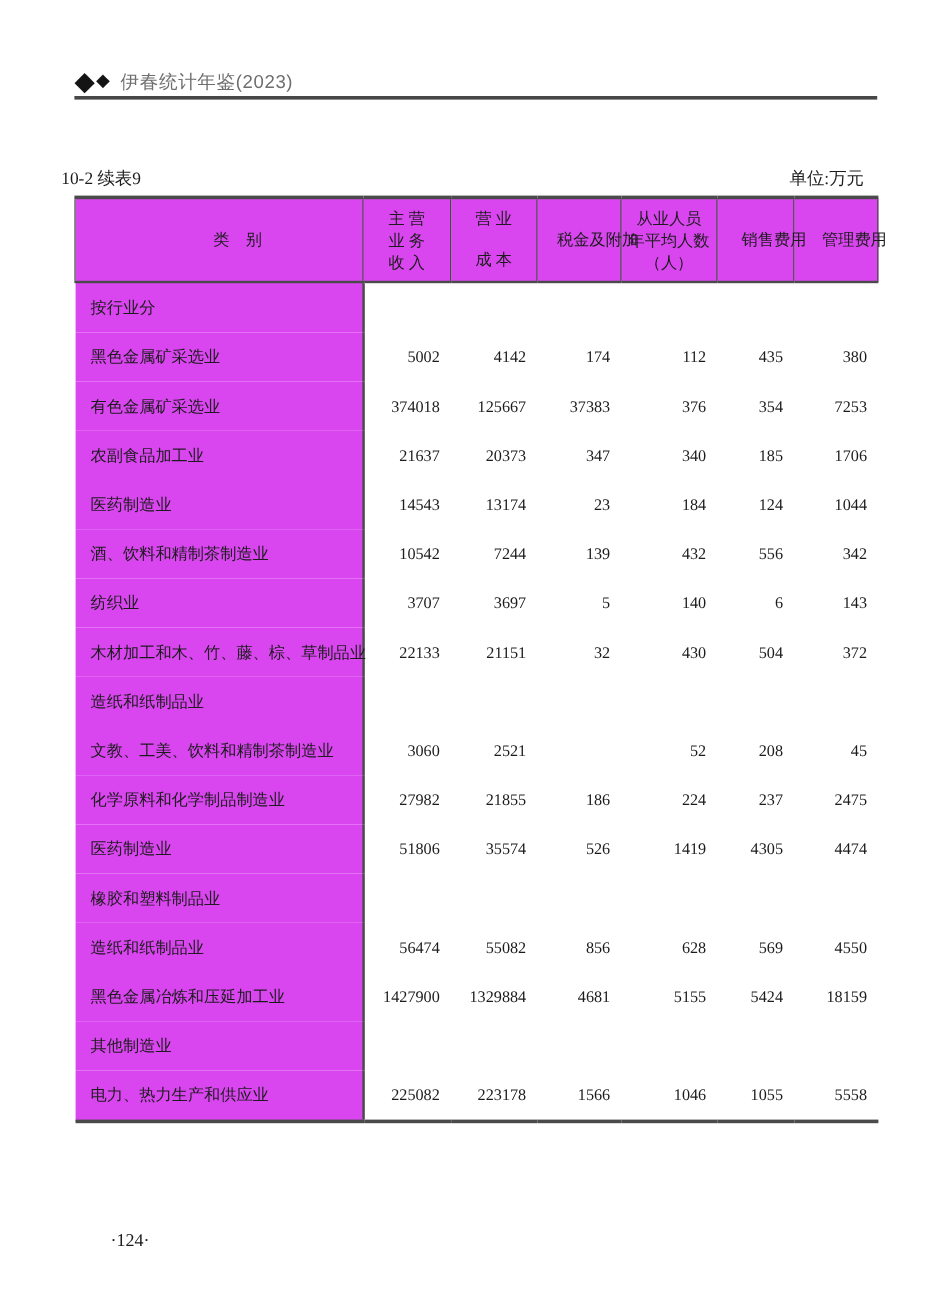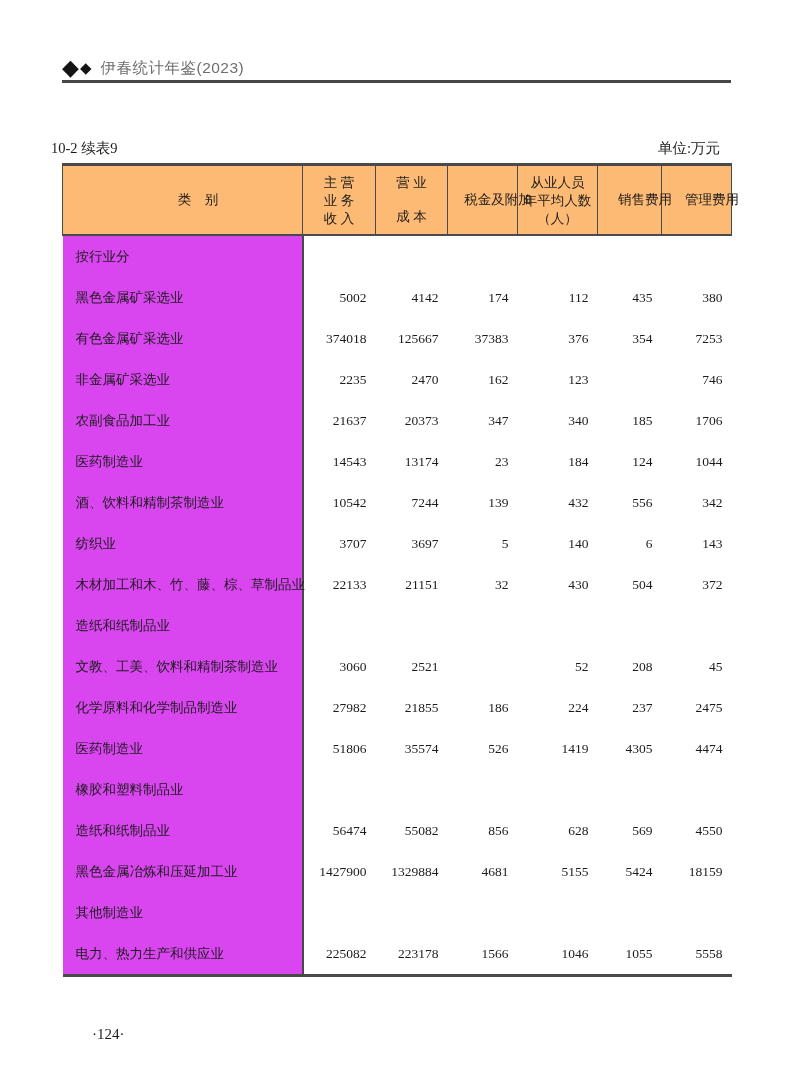--- a/index.html
+++ b/index.html
@@ -34,21 +34,21 @@
   .caption-row {
     position: absolute; left: 51px; top: 139px; width: 669px;
     display: flex; justify-content: space-between;
     font-size: 14.5px; color: #1c1c1c;
   }
 
   
   .tbl-wrap { position: absolute; left: 62px; top: 163px; }
   table { border-collapse: collapse; table-layout: fixed; width: 669px; }
   thead th {
-    background: #fdba74;
+    background: #d946ef;
     border: 1px solid #4a4a4a;
     border-top: 3px solid #4a4a4a;
     border-bottom: 2px solid #4a4a4a;
     font-weight: normal;
     font-size: 13.5px;
     padding: 0;
     vertical-align: middle;
   }
   .hstack {
     display: flex; flex-direction: column;
@@ -166,29 +166,20 @@
           <tr>
             <td class="cat">有色金属矿采选业</td>
             <td class="num">374018</td>
             <td class="num">125667</td>
             <td class="num">37383</td>
             <td class="num">376</td>
             <td class="num">354</td>
             <td class="num">7253</td>
           </tr>
           <tr>
-            <td class="cat">非金属矿采选业</td>
-            <td class="num">2235</td>
-            <td class="num">2470</td>
-            <td class="num">162</td>
-            <td class="num">123</td>
-            <td class="num"></td>
-            <td class="num">746</td>
-          </tr>
-          <tr>
             <td class="cat">农副食品加工业</td>
             <td class="num">21637</td>
             <td class="num">20373</td>
             <td class="num">347</td>
             <td class="num">340</td>
             <td class="num">185</td>
             <td class="num">1706</td>
           </tr>
           <tr>
             <td class="cat">医药制造业</td>

